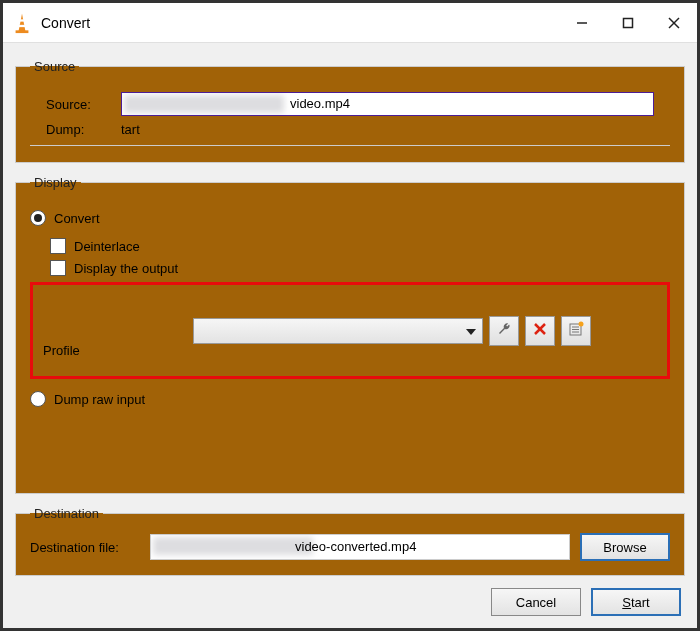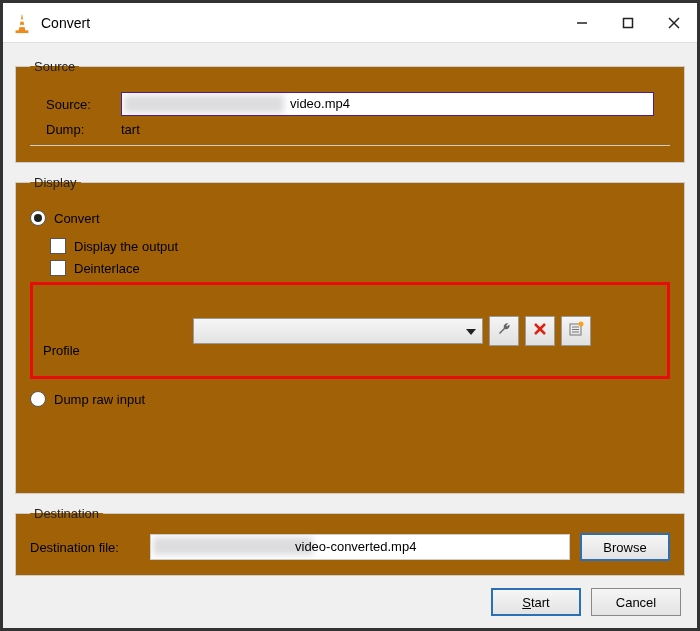--- a/index.html
+++ b/index.html
@@ -175,25 +175,25 @@
     <fieldset class="settings">
       <legend>Display</legend>
 
       <div class="radio-row">
         <span class="radio checked"></span>
         <span>Convert</span>
       </div>
 
       <div class="chk-row">
         <span class="chk"></span>
-        <span>Display the output</span>
+        <span>Deinterlace</span>
       </div>
       <div class="chk-row">
         <span class="chk"></span>
-        <span>Deinterlace</span>
+        <span>Display the output</span>
       </div>
 
       <div class="highlight">
         <span class="profile-label">Profile</span>
         <div class="combo">
           <span></span>
           <span>
             <svg width="10" height="6">
                 <polygon points="0,0 10,0 5,6" fill="#222"></polygon>
               </svg>
@@ -241,22 +241,22 @@
           <div class="blur"></div>
           <span class="dest-tail">video-converted.mp4</span>
         </div>
         <div class="btn browse">
           <span>Browse</span>
         </div>
       </div>
     </fieldset>
 
     <div class="footer">
+      <div class="btn">
+        <span>Cancel</span>
+      </div>
       <div class="btn start">
         <span><span class="mnemonic">S</span><span>tart</span></span>
       </div>
-      <div class="btn">
-        <span>Cancel</span>
-      </div>
     </div>
 
   </div>
 </div>
 
 </body></html>

